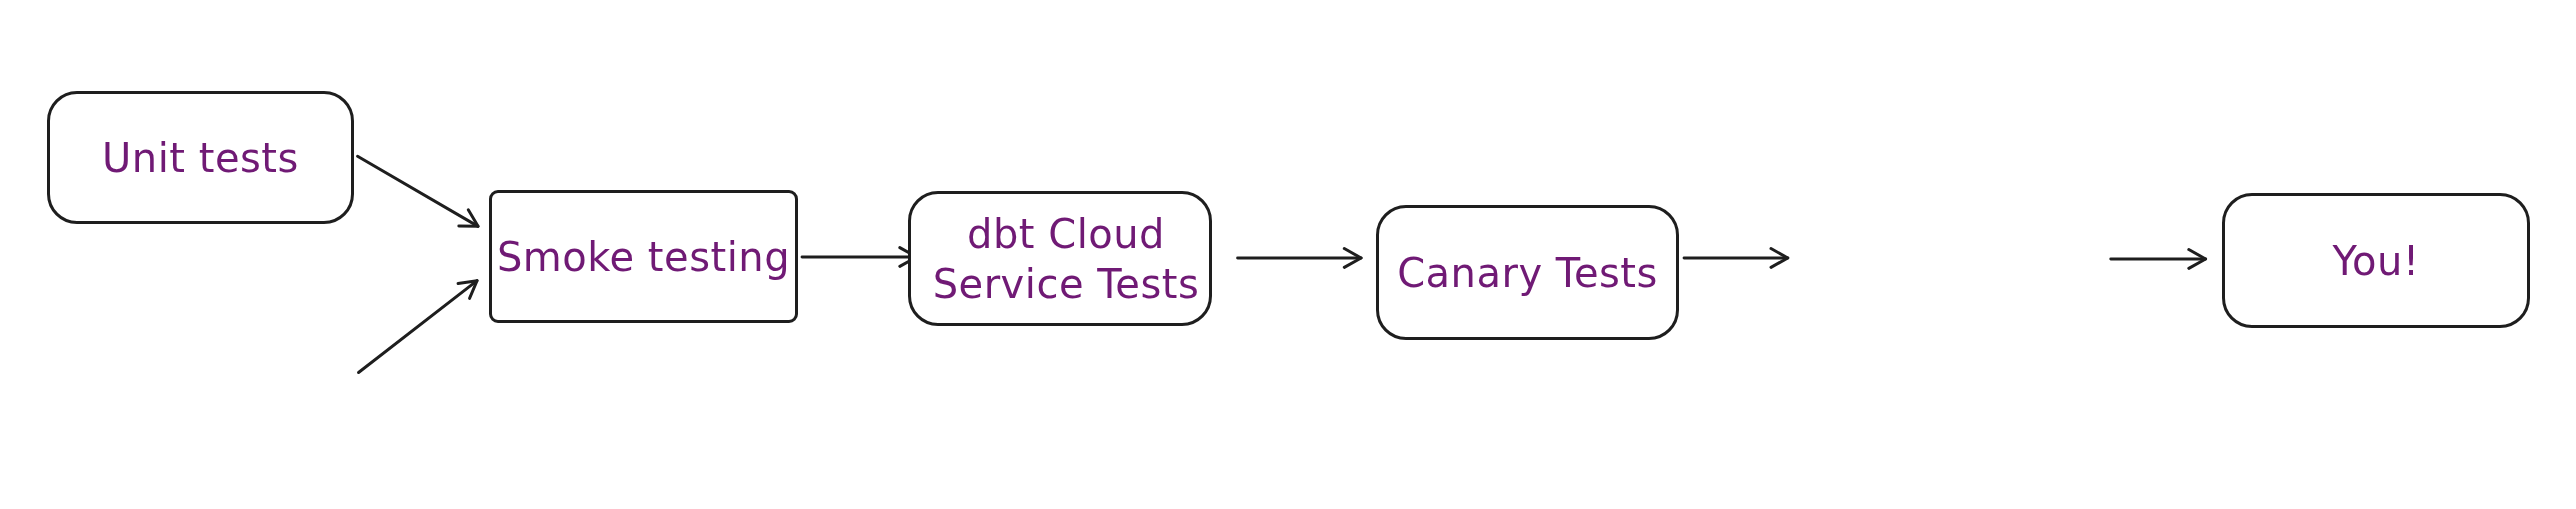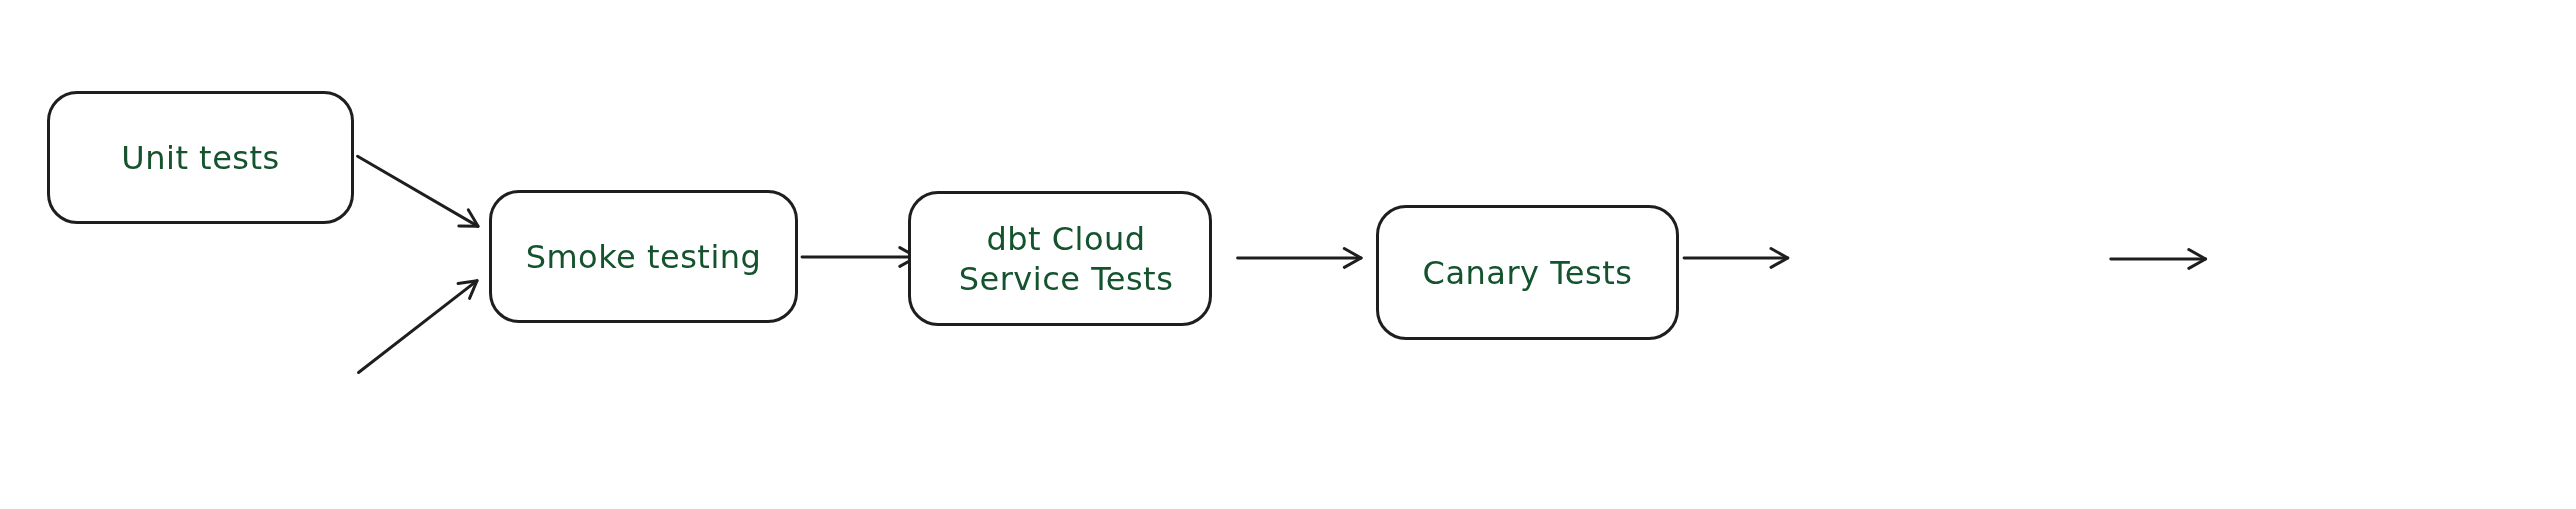--- a/index.html
+++ b/index.html
@@ -28,30 +28,30 @@
     box-sizing: border-box;
     border: 3.5px solid #1e1e1e;
     border-radius: 30px;
     background: #ffffff;
     display: flex;
     align-items: center;
     justify-content: center;
     text-align: center;
   }
   .node-label {
-    color: #14532d;
-    font-size: 32px;
+    color: #701a75;
+    font-size: 40px;
     line-height: 1.25;
     white-space: pre-line;
     letter-spacing: 0.5px;
   }
   
   #node-unit-tests        { left: 47px;   top: 91px;  width: 307px; height: 133px; }
   #node-functional-tests  { left: 47px;   top: 299px; width: 307px; height: 130px; }
-  #node-smoke-testing     { left: 489px;  top: 190px; width: 309px; height: 133px; }
+  #node-smoke-testing     { left: 489px;  top: 190px; width: 309px; height: 133px; border-radius: 9px; }
   #node-dbt-cloud         { left: 908px;  top: 191px; width: 304px; height: 135px; padding-left: 12px; }
   #node-canary-tests      { left: 1376px; top: 191px; width: 303px; height: 135px; margin-top: 14px; }
   #node-phased-rollout    { left: 1801px; top: 191px; width: 306px; height: 137px; }
   #node-you               { left: 2222px; top: 193px; width: 308px; height: 135px; }
 </style>
 </head>
 <body>
 
 <div id="canvas">
 
@@ -83,15 +83,18 @@
   <div class="node" id="node-dbt-cloud">
     <span class="node-label">dbt Cloud
 Service Tests</span>
   </div>
 
   <div class="node" id="node-canary-tests">
     <span class="node-label">Canary Tests</span>
   </div>
 
 
+  <div class="node" id="node-you">
+    <span class="node-label">You!</span>
+  </div>
 
 </div>
 
 
 </body></html>

